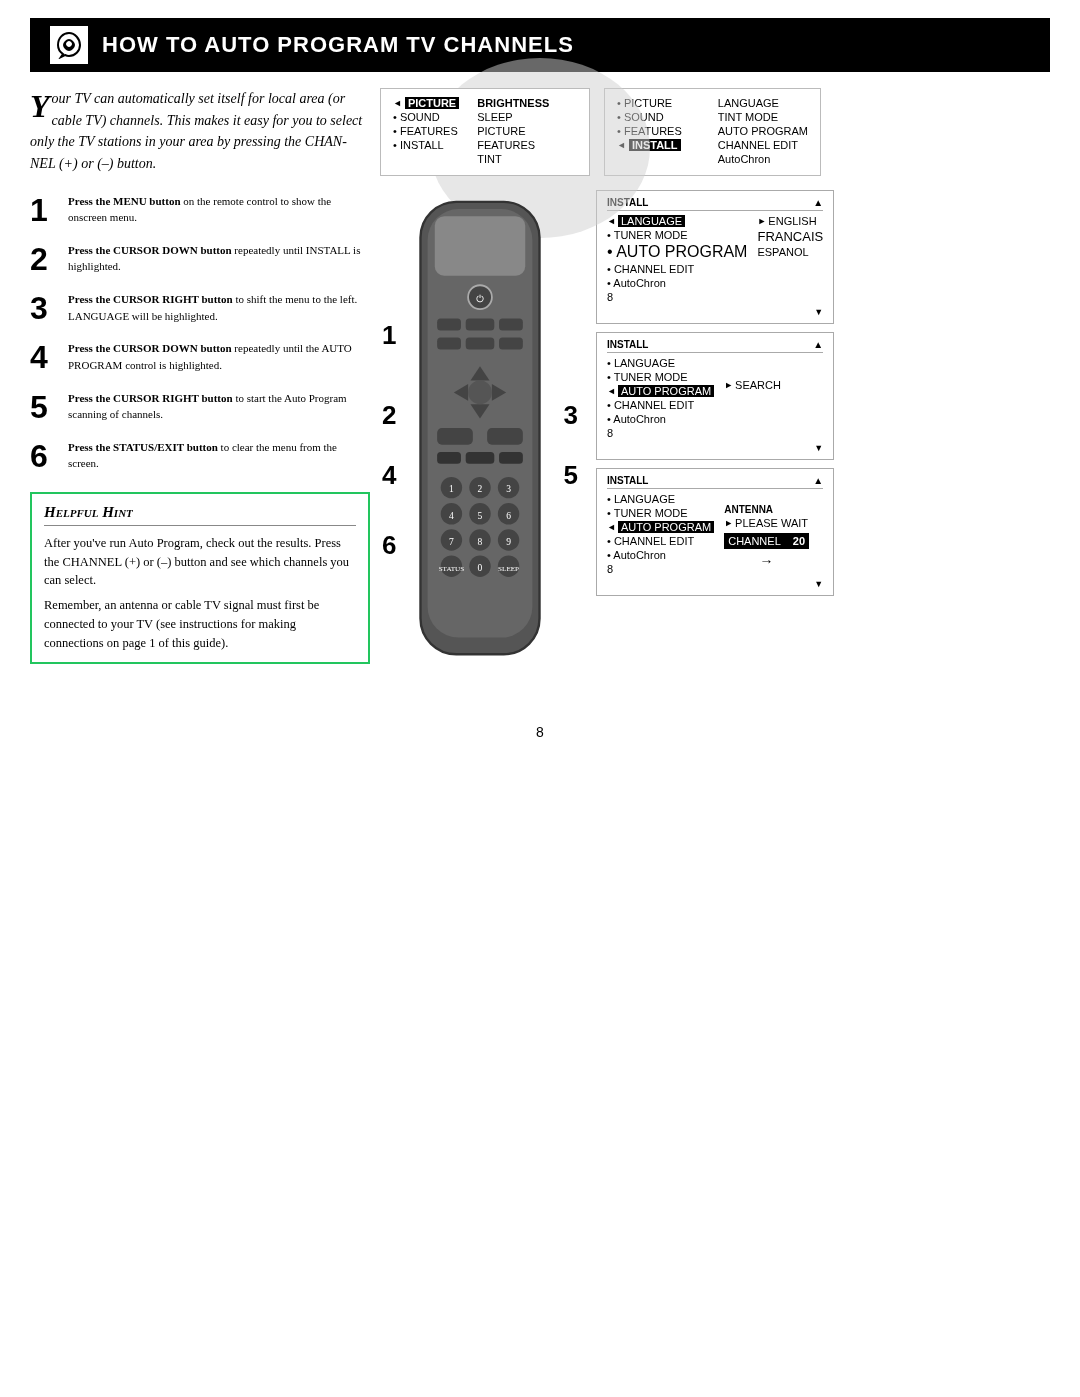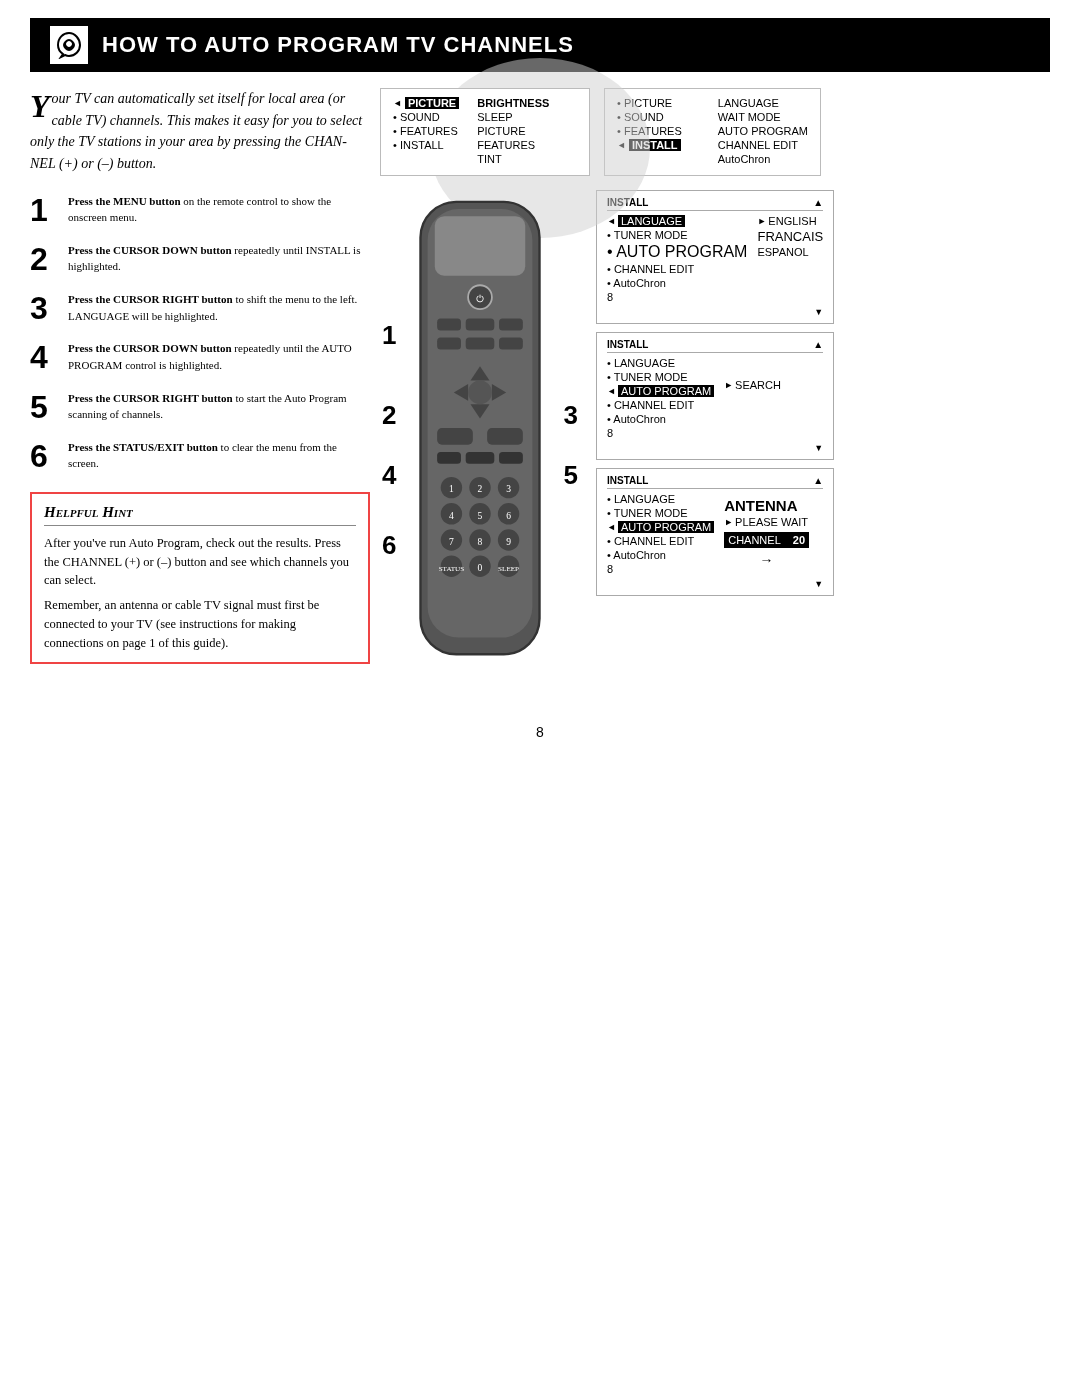--- a/index.html
+++ b/index.html
@@ -74,21 +74,21 @@
       font-family: Arial, sans-serif;
       min-width: 28px;
       margin-right: 10px;
       line-height: 1.1;
     }
     .step-text { font-size: 11px; line-height: 1.5; }
     .step-text strong { font-weight: bold; }
 
     
     .helpful-hint {
-      border: 2px solid #ef4444;
+      border: 2px solid #22c55e;
       padding: 10px 12px;
       background: #fff;
     }
     .helpful-hint-title {
       font-size: 15px;
       font-style: italic;
       font-weight: bold;
       border-bottom: 1px solid #888;
       padding-bottom: 4px;
       margin-bottom: 8px;
@@ -267,21 +267,21 @@
               <div style="font-size:11px; margin-bottom:2px;">• PICTURE</div>
               <div style="font-size:11px; margin-bottom:2px;">• SOUND</div>
               <div style="font-size:11px; margin-bottom:2px;">• FEATURES</div>
               <div style="display:flex; align-items:center; margin-bottom:2px;">
                 <span style="font-size:9px; margin-right:3px;">◄</span>
                 <span style="background:#000; color:#fff; padding:0 3px; font-size:11px; font-family:Arial,sans-serif; font-weight:bold;">INSTALL</span>
               </div>
             </div>
             <div>
               <div style="font-size:11px; margin-bottom:2px;">LANGUAGE</div>
-              <div style="font-size:11px; margin-bottom:2px;">WAIT MODE</div>
+              <div style="font-size:11px; margin-bottom:2px;">TINT MODE</div>
               <div style="font-size:11px; margin-bottom:2px;">AUTO PROGRAM</div>
               <div style="font-size:11px; margin-bottom:2px;">CHANNEL EDIT</div>
               <div style="font-size:11px; margin-bottom:2px;">AutoChron</div>
             </div>
           </div>
         </div>
 
       </div>
 
       <div style="display:flex; gap:10px; width:100%; align-items:flex-start;">
@@ -419,21 +419,21 @@
                 <div style="font-size:11px;margin-bottom:2px;">• TUNER MODE</div>
                 <div style="display:flex;align-items:center;margin-bottom:2px;">
                   <span style="font-size:9px;margin-right:2px;">◄</span>
                   <span style="background:#000;color:#fff;padding:0 3px;font-size:11px;">AUTO PROGRAM</span>
                 </div>
                 <div style="font-size:11px;margin-bottom:2px;">• CHANNEL EDIT</div>
                 <div style="font-size:11px;margin-bottom:2px;">• AutoChron</div>
                 <div style="font-size:11px;margin-bottom:2px;">8</div>
               </div>
               <div>
-                <div style="font-size:15px;font-weight:bold;margin-bottom:2px;margin-top:4px;">ANTENNA</div>
+                <div style="font-size:10px;font-weight:bold;margin-bottom:2px;margin-top:11px;">ANTENNA</div>
                 <div style="font-size:11px;display:flex;align-items:center;margin-bottom:4px;">
                   <span style="font-size:9px;margin-right:2px;">►</span>
                   <span>PLEASE WAIT</span>
                 </div>
                 <div style="display:flex;align-items:center;background:#000;color:#fff;padding:2px 4px;font-size:11px;">
                   <span>CHANNEL</span>
                   <span style="margin-left:12px;font-weight:bold;">20</span>
                 </div>
 
                 <div style="font-size:14px;margin-top:2px;text-align:center;">→</div>

